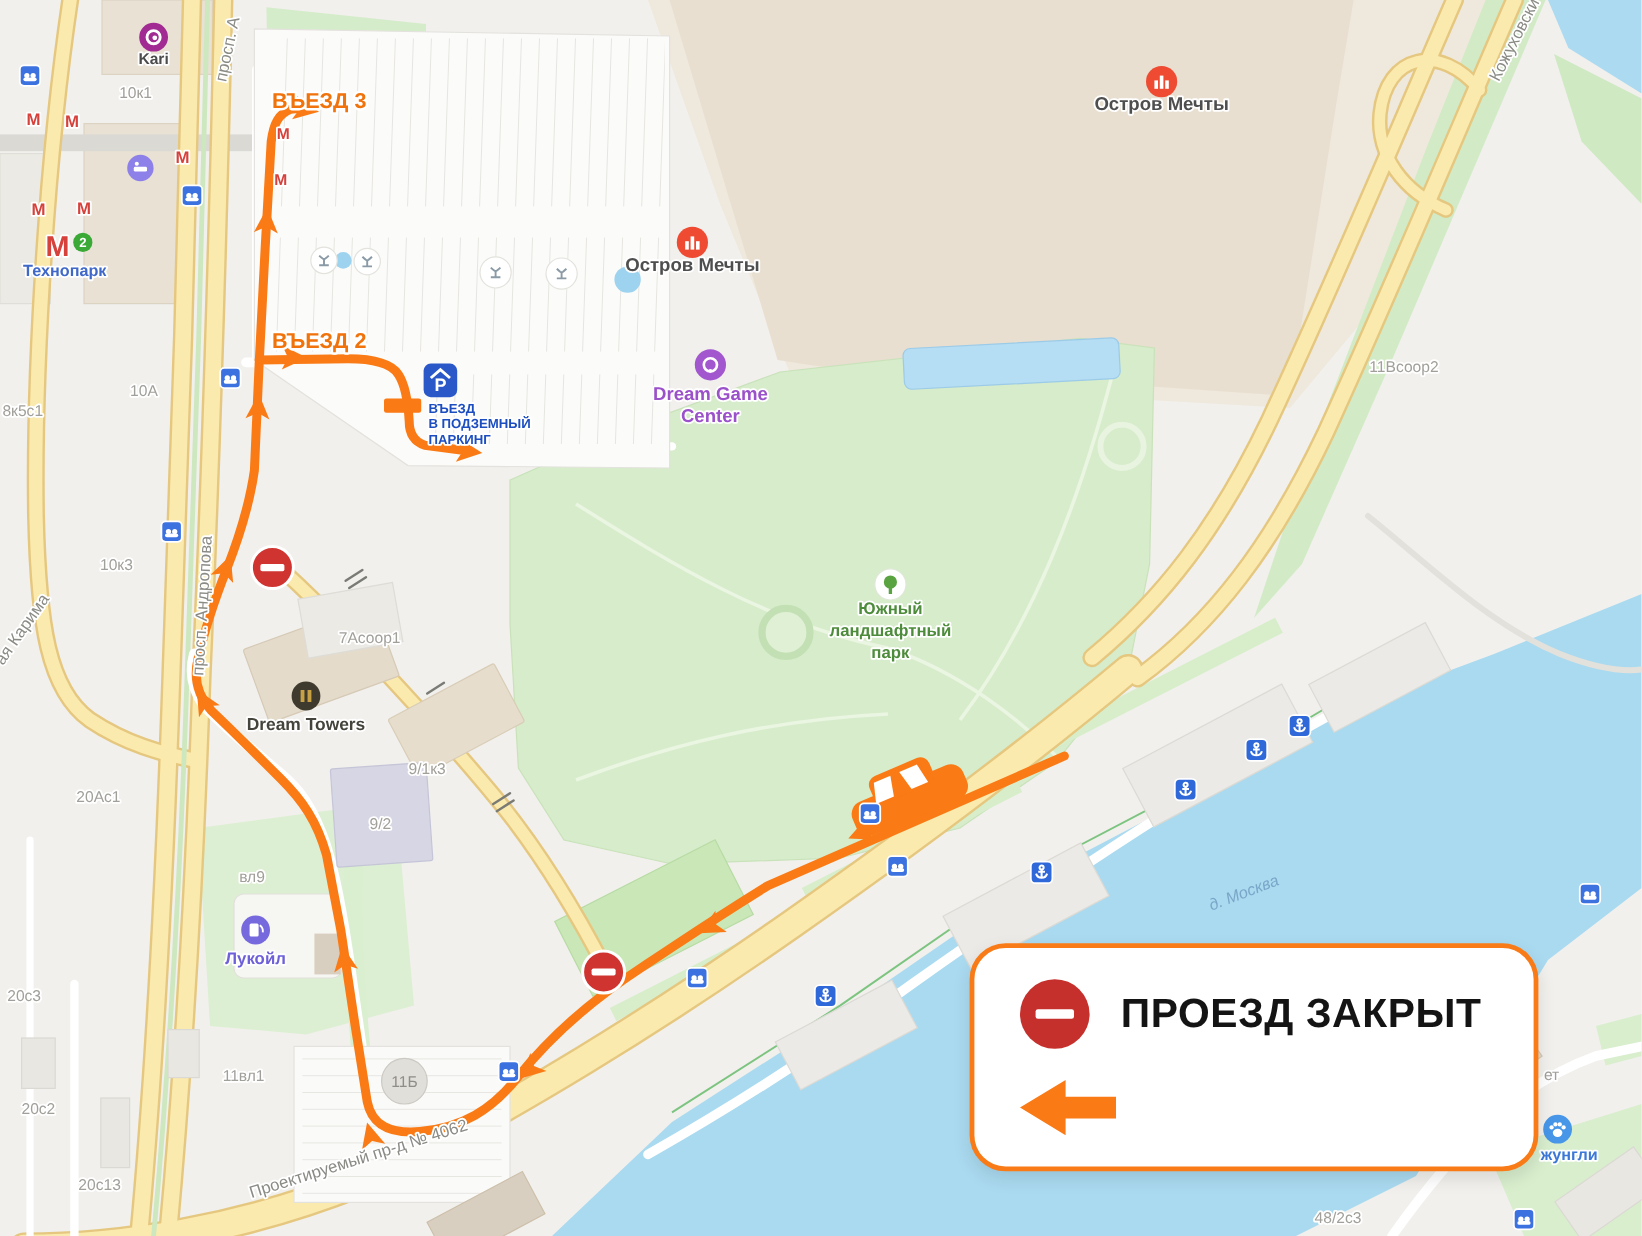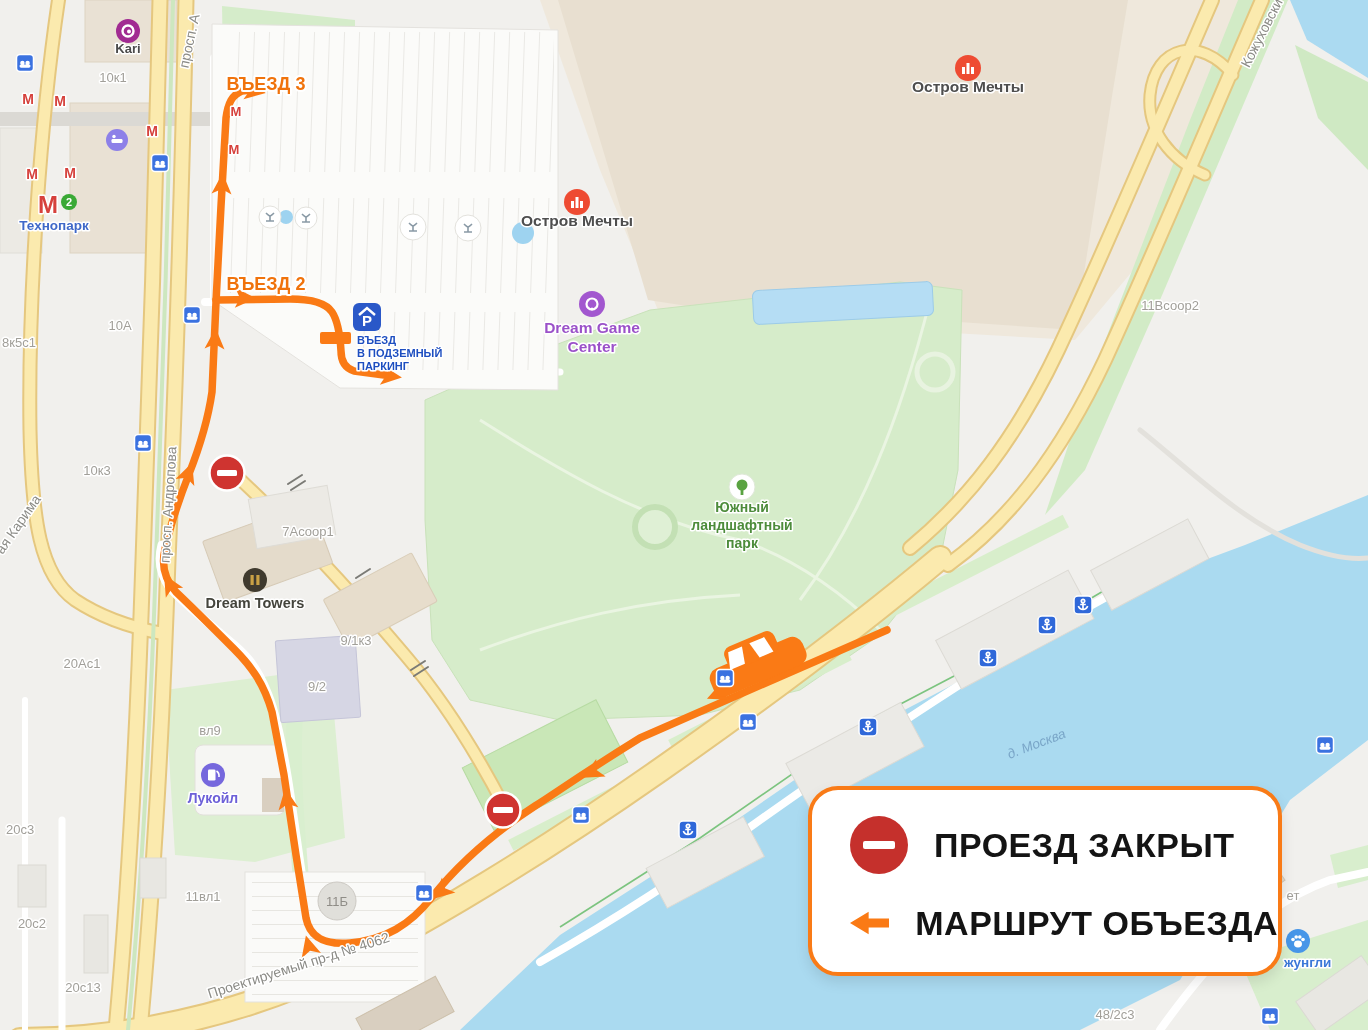--- a/index.html
+++ b/index.html
@@ -454,16 +454,15 @@
     <div class="legend-row">
       <div class="noentry-big">
           <div class="bar"></div>
         </div>
       <div class="legend-text">ПРОЕЗД ЗАКРЫТ</div>
     </div>
     <div class="legend-row">
       <svg width="80" height="46" viewBox="0 0 80 46">
         <polygon points="0,23 38,0 38,14 80,14 80,32 38,32 38,46" fill="#fa7a15"></polygon>
       </svg>
-      <div class="legend-text">МАРШРУТ ОБЪЕЗДА</div>
     </div>
   </div>
 </div>
 
 </body></html>

